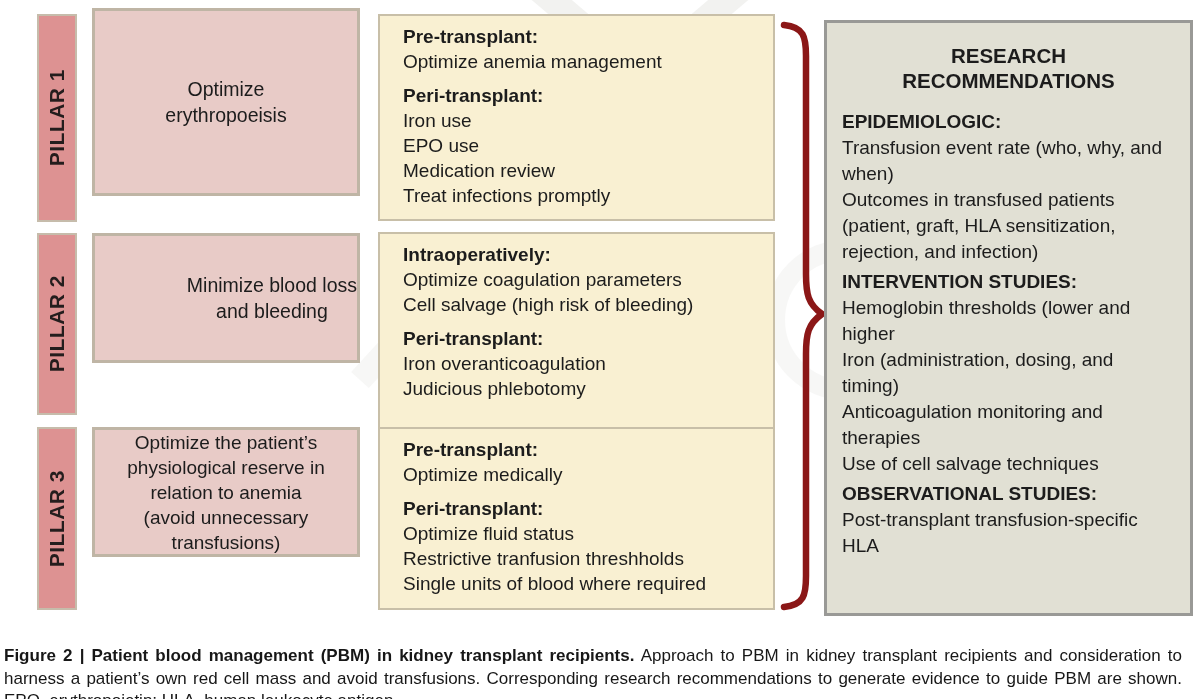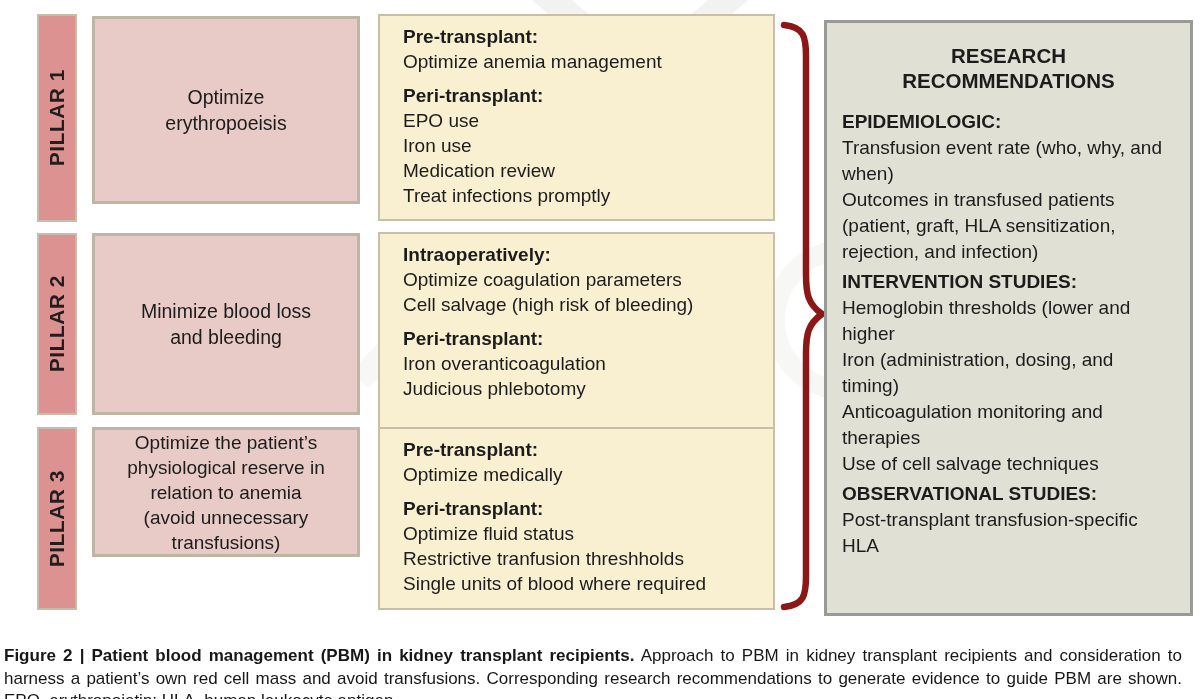--- a/index.html
+++ b/index.html
@@ -98,42 +98,42 @@
   <svg id="watermark" class="abs" width="1200" height="620">
     <path d="M540 -10 L640 75 L740 -10" stroke="#ececea" stroke-width="26" fill="none" opacity="0.7"></path>
     <circle cx="900" cy="265" r="58" stroke="#ededeb" stroke-width="22" fill="none" opacity="0.6"></circle>
     <circle cx="845" cy="320" r="70" stroke="#efefed" stroke-width="20" fill="none" opacity="0.5"></circle>
     <path d="M360 380 L470 260 L540 360" stroke="#f0f0ee" stroke-width="24" fill="none" opacity="0.5"></path>
   </svg>
 
   <div class="abs z1 pillar-label" style="top:14px;height:208px;">
     <span>PILLAR 1</span>
   </div>
-  <div class="abs z1 pink-box" style="top:16px;height:188px;">
+  <div class="abs z1 pink-box" style="top:8px;height:188px;">
     <span class="preline">Optimize
 erythropoeisis</span>
   </div>
   <div class="abs z1 cream-box" style="top:14px;height:207px;">
     <div class="section">
       <div class="head">Pre-transplant:</div>
       <div class="item">Optimize anemia management</div>
     </div>
     <div class="section">
       <div class="head">Peri-transplant:</div>
+      <div class="item">Iron use</div>
       <div class="item">EPO use</div>
-      <div class="item">Iron use</div>
       <div class="item">Medication review</div>
       <div class="item">Treat infections promptly</div>
     </div>
   </div>
 
   <div class="abs z1 pillar-label" style="top:233px;height:182px;">
     <span>PILLAR 2</span>
   </div>
-  <div class="abs z1 pink-box" style="top:233px;height:182px;">
+  <div class="abs z1 pink-box" style="top:233px;height:130px;justify-content:flex-end;">
     <span class="preline">Minimize blood loss
 and bleeding</span>
   </div>
   <div class="abs z1 cream-box" style="top:232px;height:204px;">
     <div class="section">
       <div class="head">Intraoperatively:</div>
       <div class="item">Optimize coagulation parameters</div>
       <div class="item">Cell salvage (high risk of bleeding)</div>
     </div>
     <div class="section">

